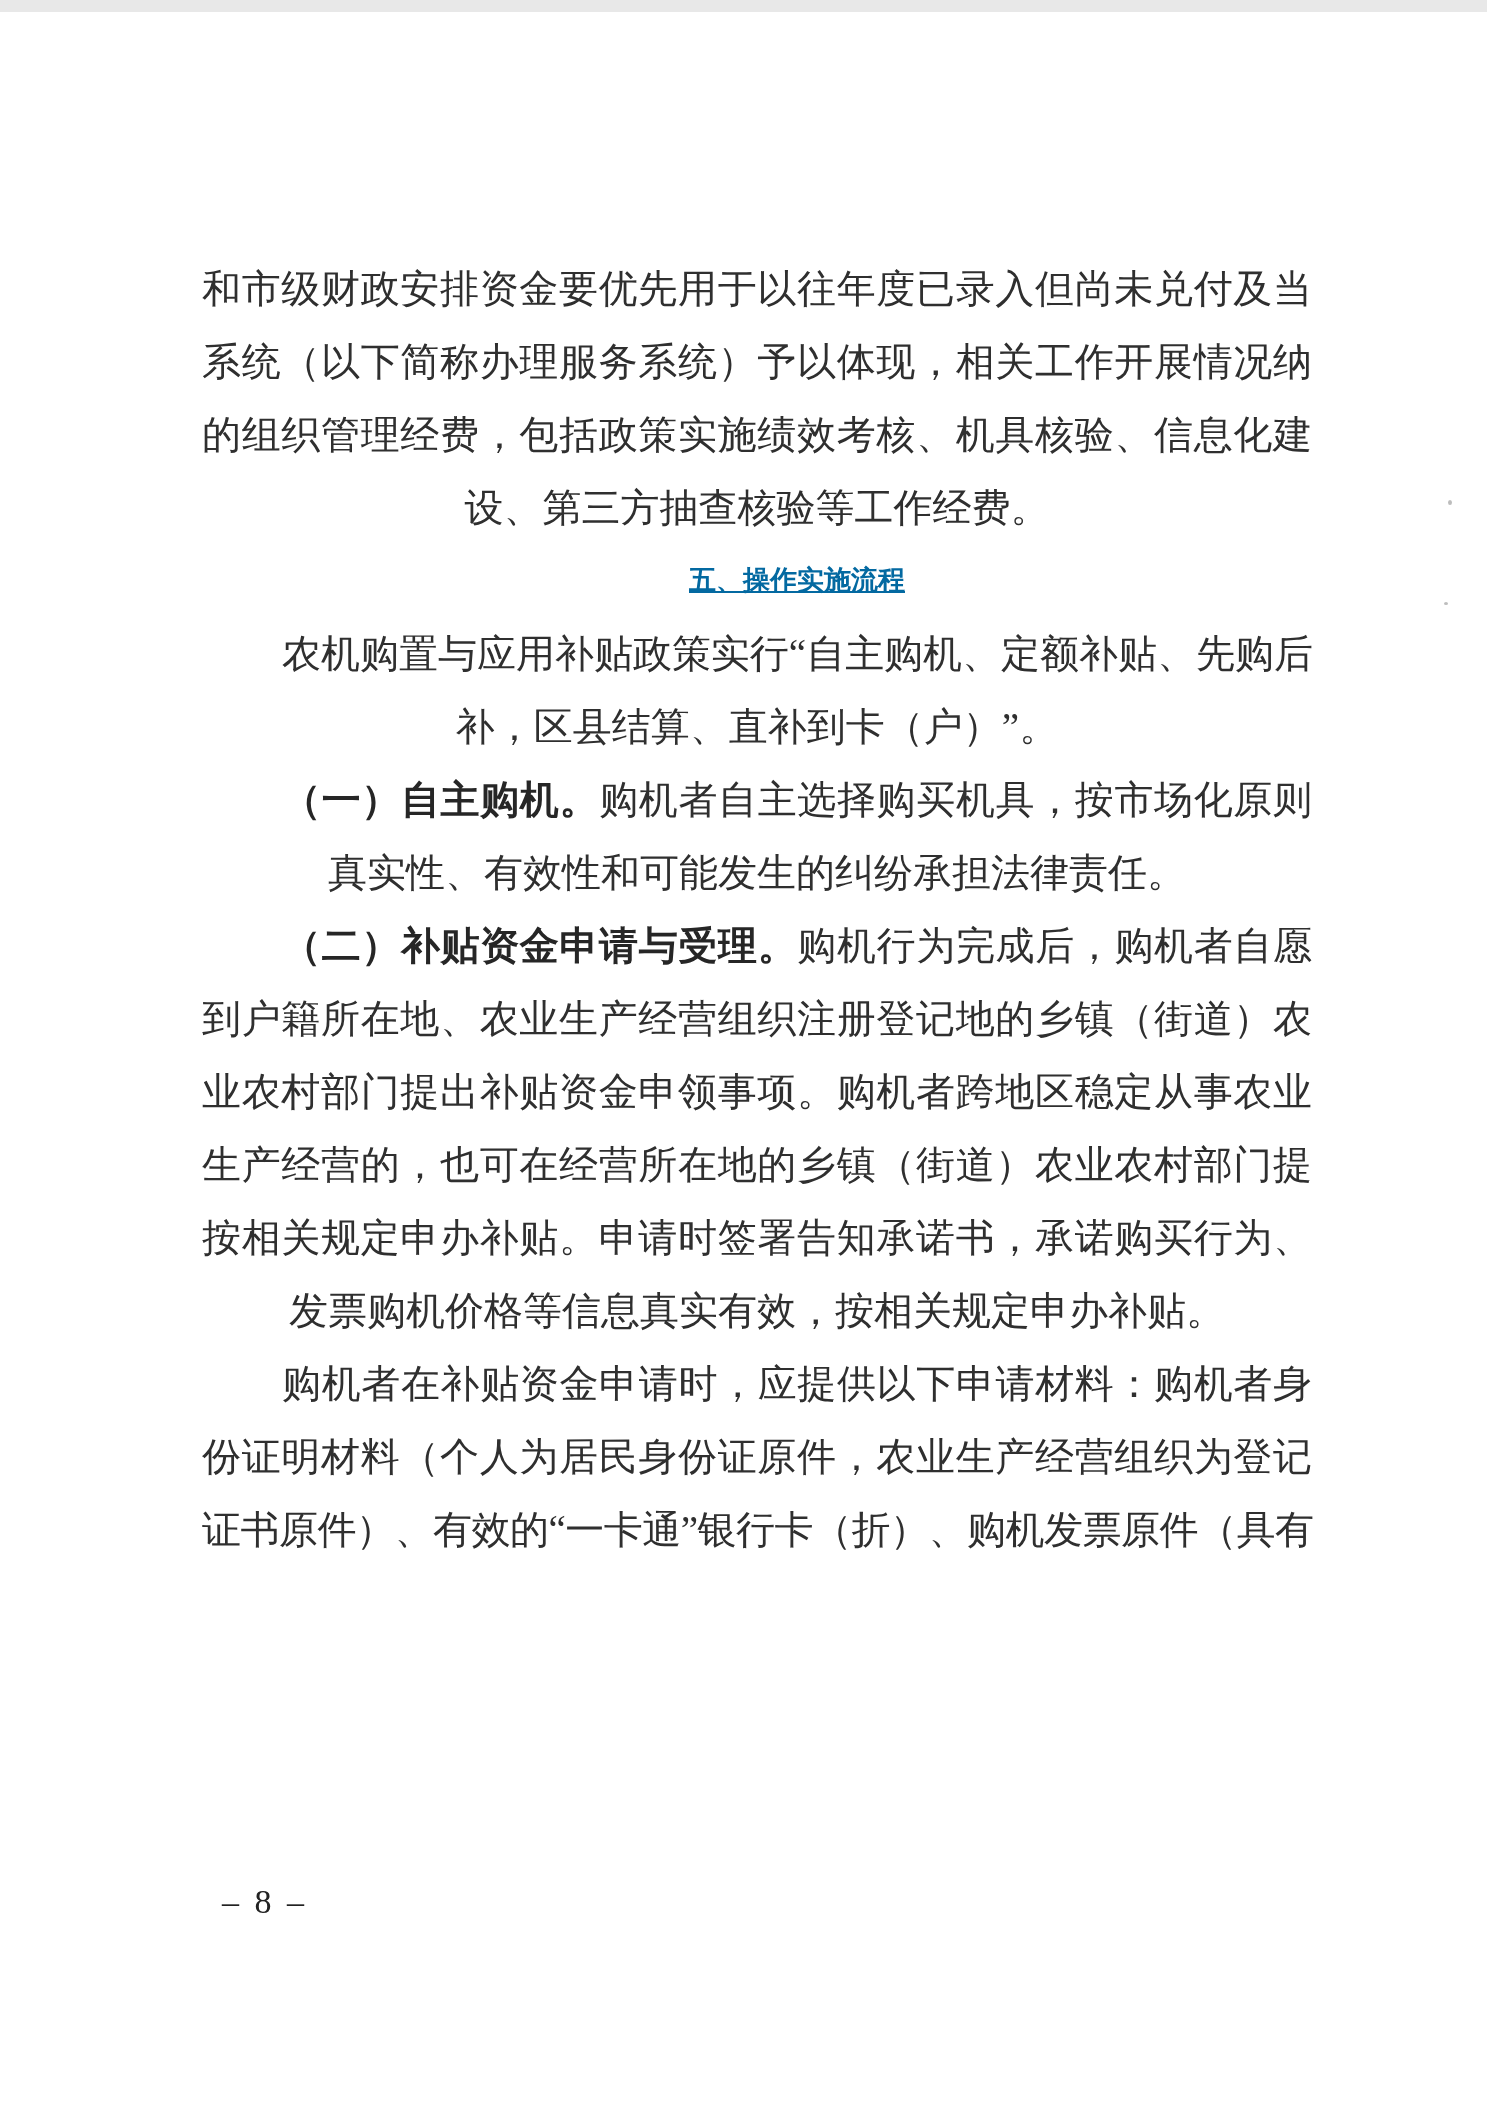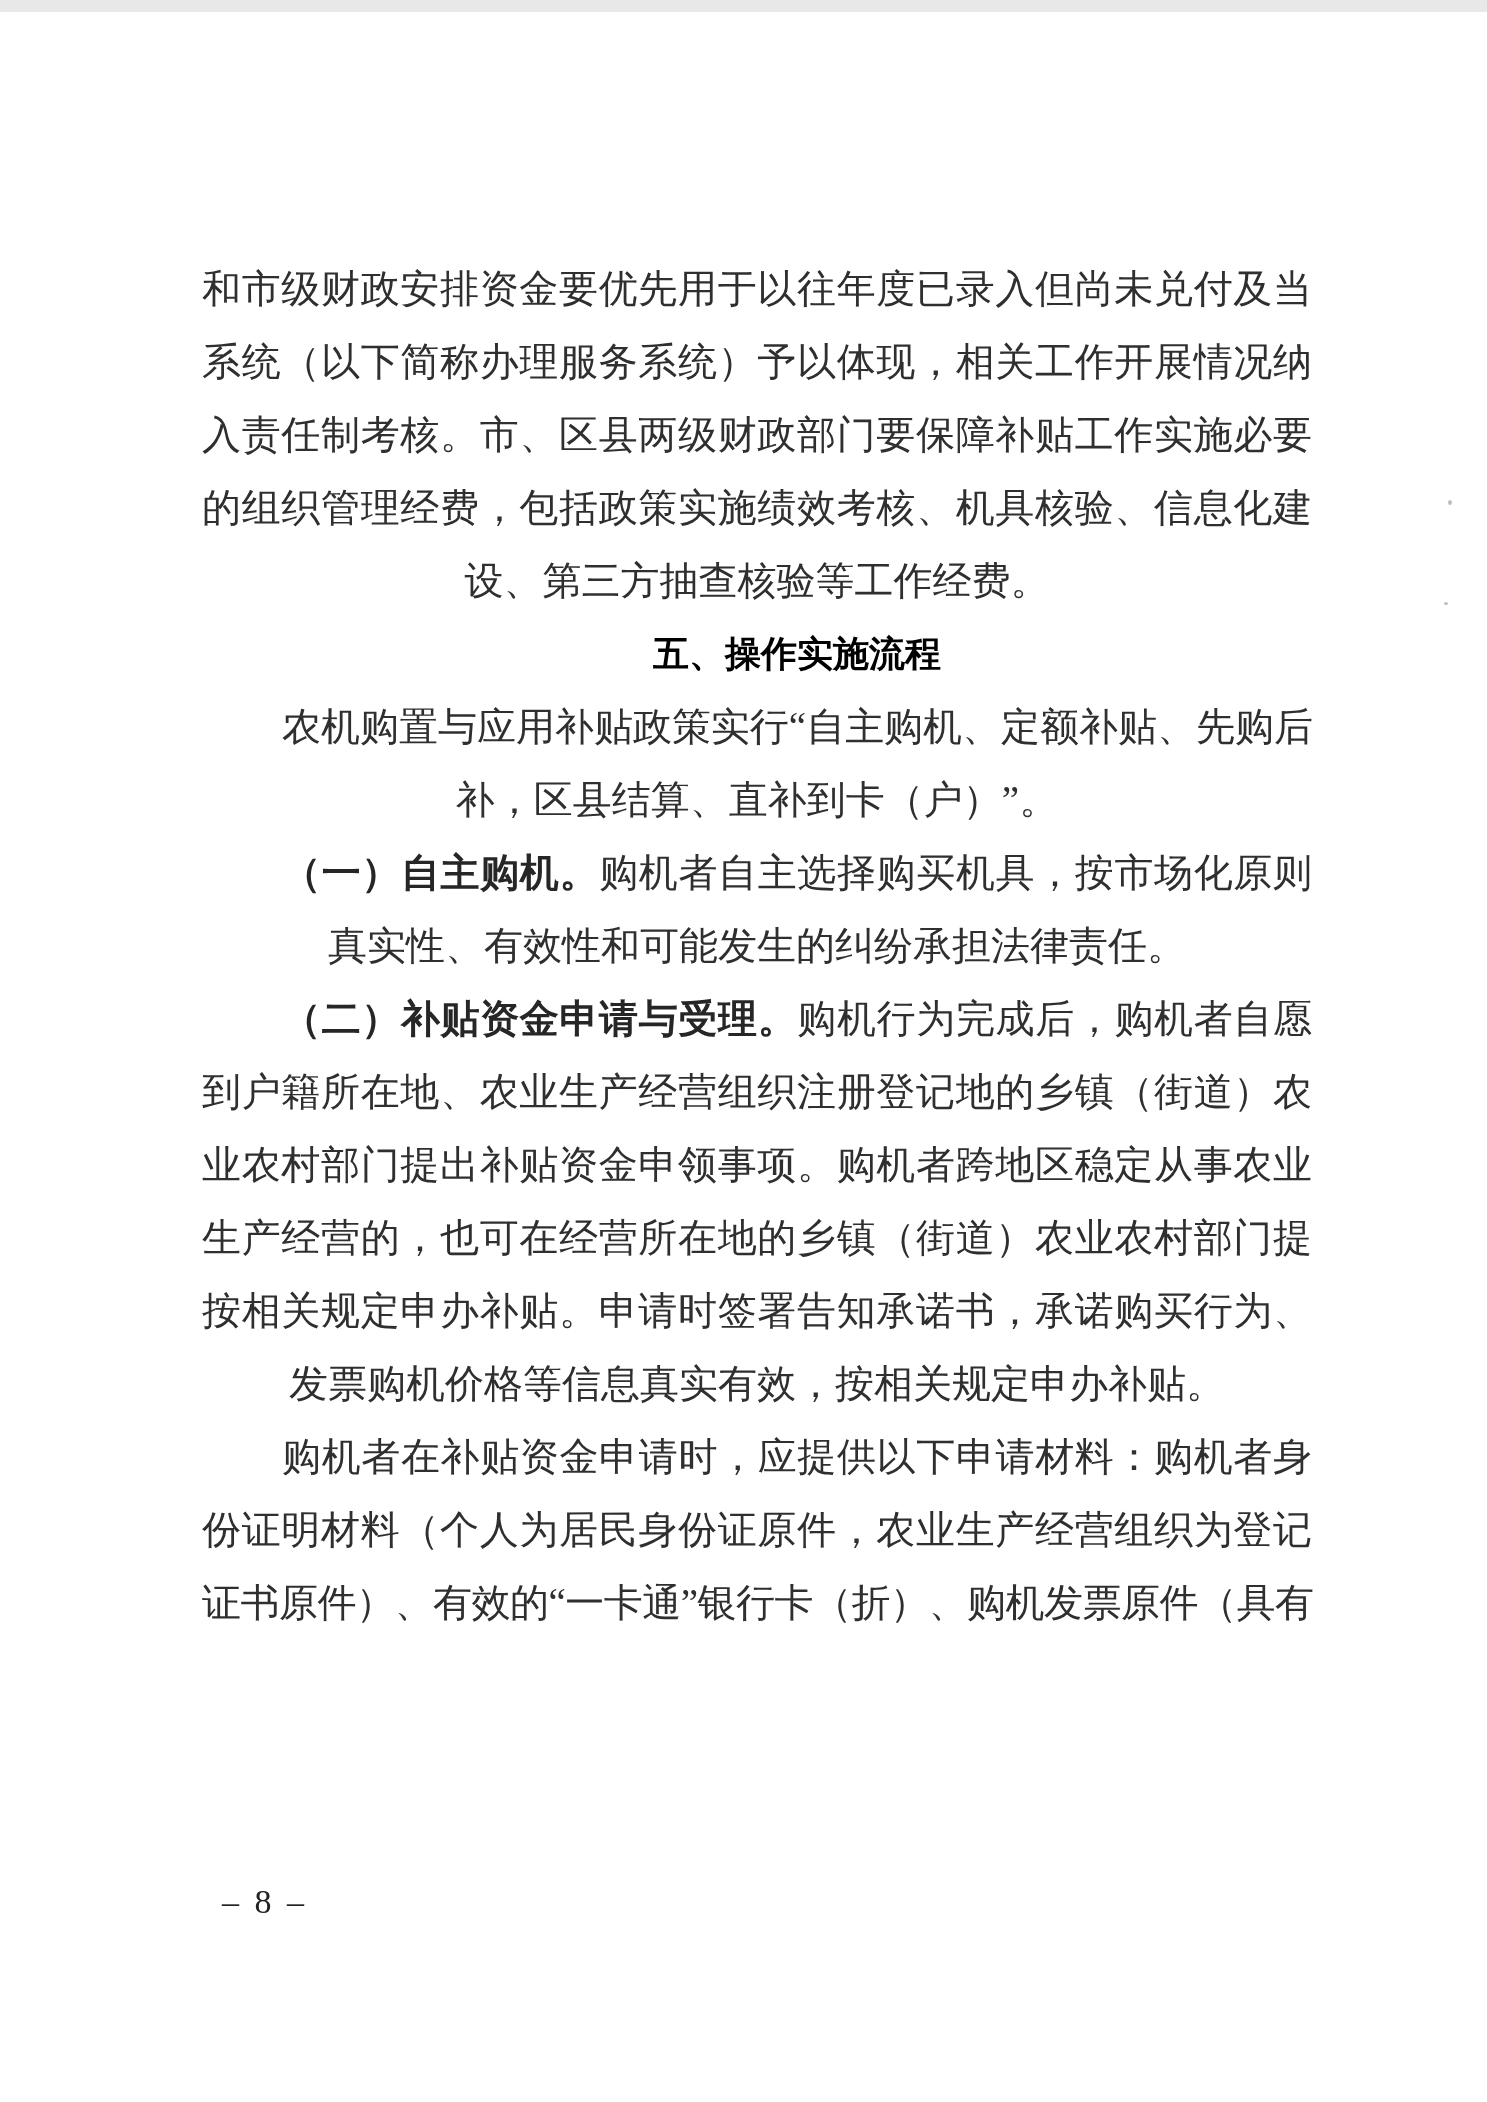--- a/index.html
+++ b/index.html
@@ -35,22 +35,23 @@
     white-space: normal;
     text-align: justify;
     text-align-last: justify;
   }
   .line.indent {
     padding-left: 80px;
   }
   .line.heading {
     font-family: "Liberation Sans", "DejaVu Sans", sans-serif;
     font-weight: 700;
-    color: #000000;
-    font-size: 36px;
+    color: #0369a1;
+    font-size: 27px;
+    text-decoration: underline;
   }
   .line .lead {
     font-weight: 700;
     color: #262626;
   }
   .line.squeeze1 { letter-spacing: -1px; }
   .line.squeeze2 { letter-spacing: -2px; }
   .page-number {
     position: absolute;
     left: 222px;
@@ -71,21 +72,20 @@
   .speck.s1 { left: 1448px; top: 488px; }
   .speck.s2 { left: 1444px; top: 590px; height: 3px; }
 </style>
 </head>
 <body>
 
 <div class="page">
   <div class="text-block" id="text-block">
       <div class="line fill">和市级财政安排资金要优先用于以往年度已录入但尚未兑付及当</div>
       <div class="line fill">系统（以下简称办理服务系统）予以体现，相关工作开展情况纳</div>
-      <div class="line fill">入责任制考核。市、区县两级财政部门要保障补贴工作实施必要</div>
       <div class="line fill">的组织管理经费，包括政策实施绩效考核、机具核验、信息化建</div>
       <div class="line">设、第三方抽查核验等工作经费。</div>
       <div class="line heading indent">五、操作实施流程</div>
       <div class="line indent fill squeeze1">农机购置与应用补贴政策实行“自主购机、定额补贴、先购后</div>
       <div class="line">补，区县结算、直补到卡（户）”。</div>
       <div class="line indent fill"><span class="lead">（一）自主购机。</span>购机者自主选择购买机具，按市场化原则</div>
       <div class="line">真实性、有效性和可能发生的纠纷承担法律责任。</div>
       <div class="line indent fill"><span class="lead">（二）补贴资金申请与受理。</span>购机行为完成后，购机者自愿</div>
       <div class="line fill">到户籍所在地、农业生产经营组织注册登记地的乡镇（街道）农</div>
       <div class="line fill">业农村部门提出补贴资金申领事项。购机者跨地区稳定从事农业</div>

